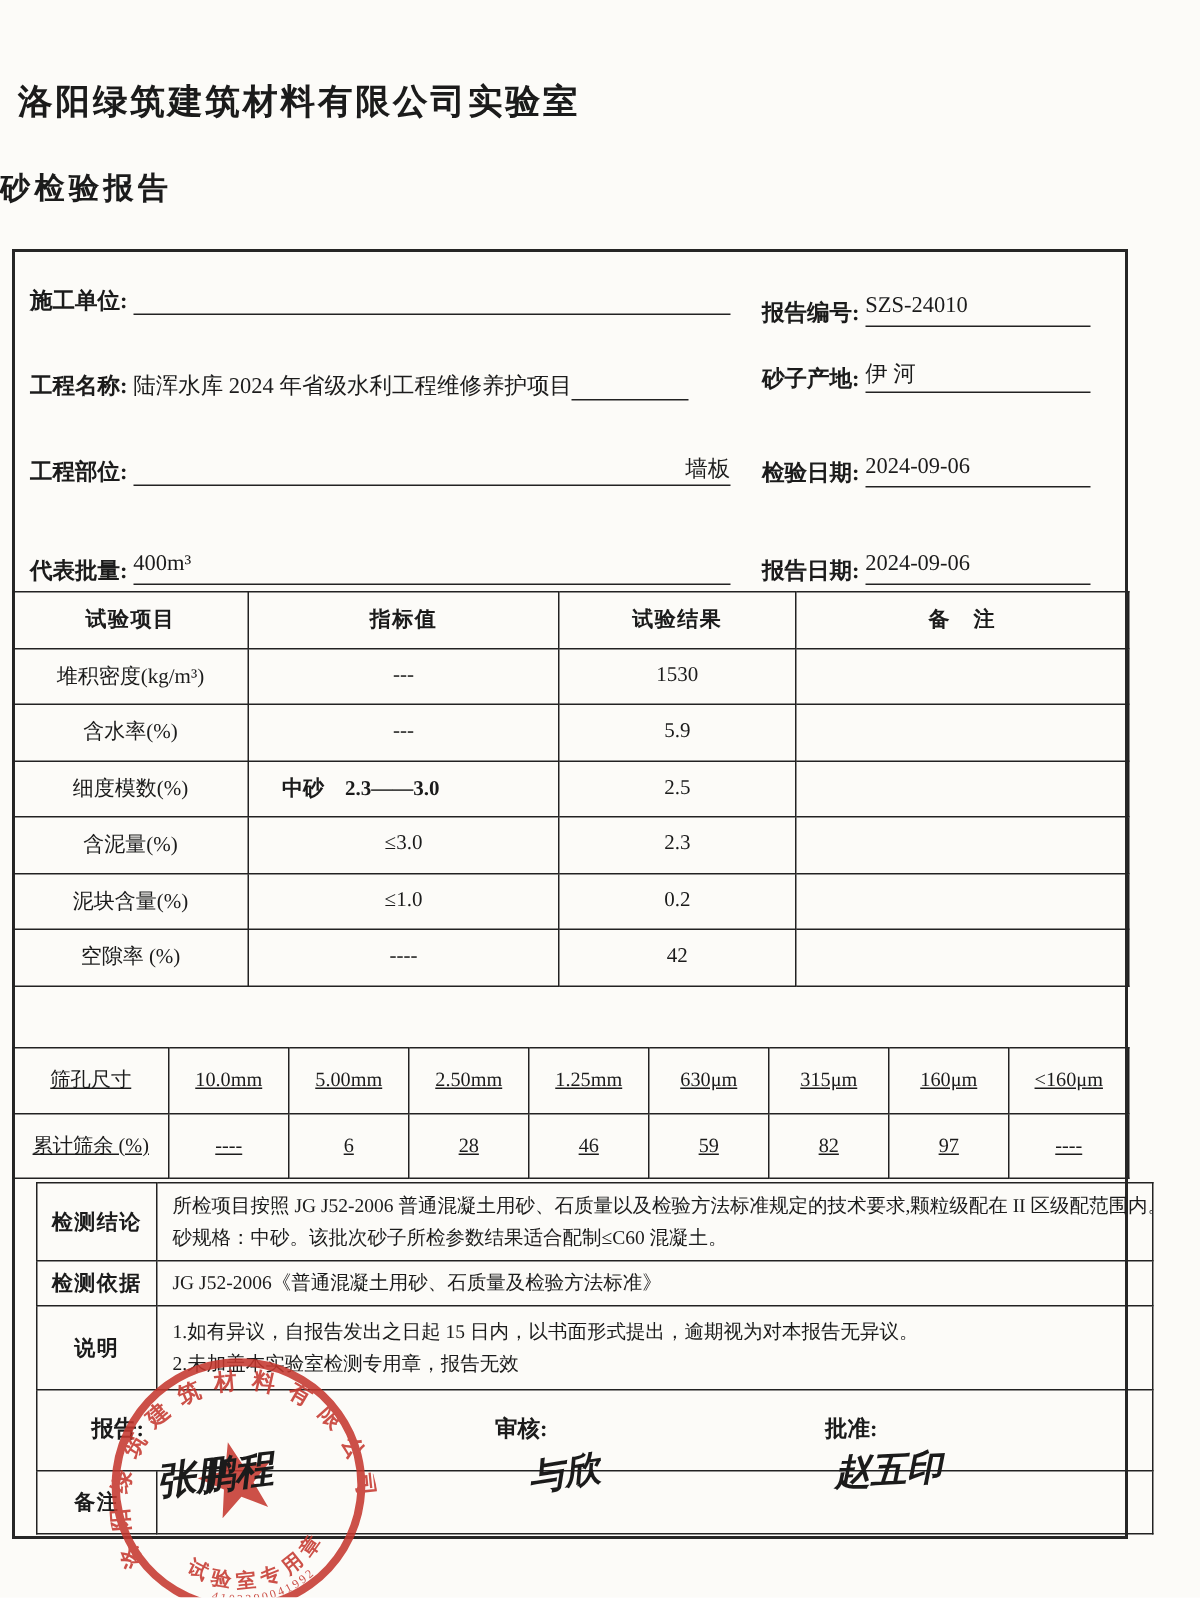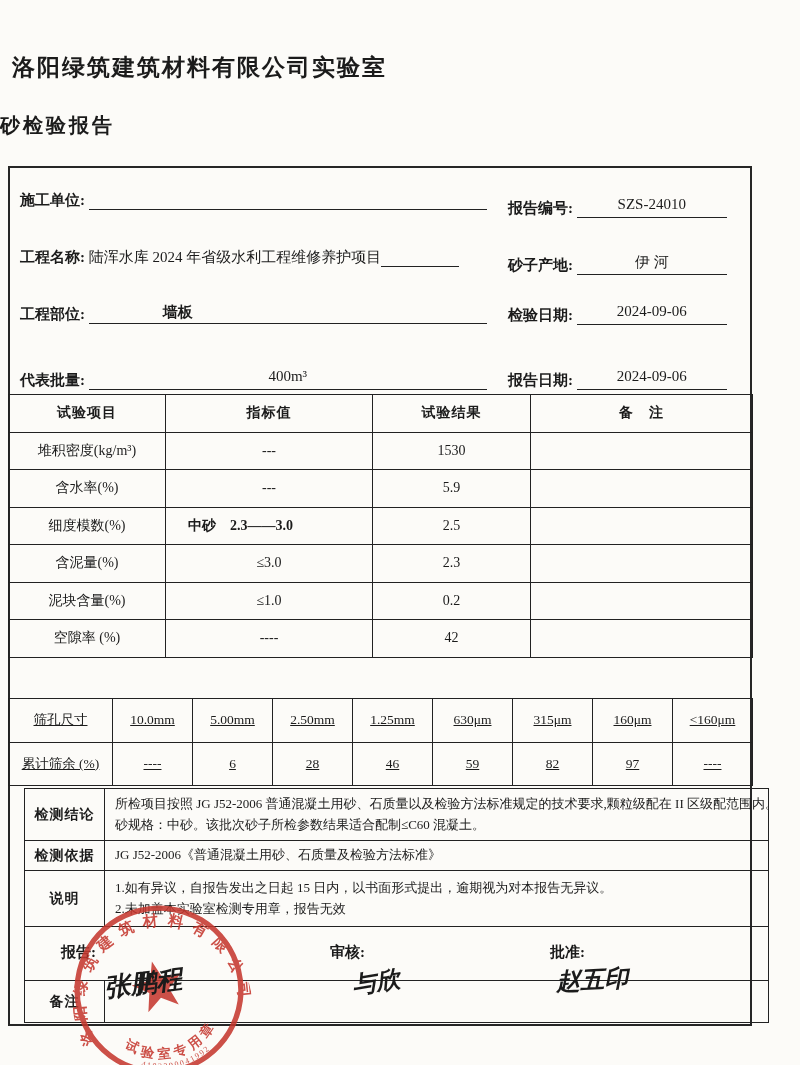--- a/index.html
+++ b/index.html
@@ -10,21 +10,21 @@
     color:#1b1b1b;
   }
   .title1{position:absolute; top:52px; left:0; width:100%; text-align:left;
     font-size:23px; font-weight:bold; letter-spacing:2px; margin:0;padding-left:12px;}
   .title2{position:absolute; top:112px; left:0; width:100%; text-align:left;
     font-size:20px; font-weight:bold; letter-spacing:3px; margin:0;}
   .form-border{position:absolute; left:8px; top:166px; width:740px; height:856px;
     border:2px solid #262626;}
   .f{position:absolute; font-size:15px; white-space:nowrap;}
   .lbl{font-weight:600;}
-  .u{display:inline-block; border-bottom:1.6px solid #222; text-align:center;
+  .u{display:inline-block; border-bottom:1.6px solid #222; 
     height:21px; vertical-align:bottom; font-size:15px;}
   table{border-collapse:collapse; table-layout:fixed; position:absolute;
     background:transparent;}
   td{border:1.5px solid #222; text-align:center; font-size:14px; padding:0 4px;
     overflow:hidden; white-space:nowrap;}
   .tbl-main{left:8px; top:394px; width:744px;}
   .tbl-main td{height:36.5px;}
   .tbl-main .hdr{font-weight:600; letter-spacing:1px;}
   .spec-left{text-align:left; padding-left:22px;font-weight:bold;}
   .tbl-sieve{left:8px; top:698px; width:744px;text-decoration:underline;}
@@ -61,28 +61,28 @@
   </div>
   <div class="f" style="left:508px; top:196px;">
     <span class="lbl">报告编号:</span>
     <span class="u" style="width:150px;">SZS-24010</span>
   </div>
 
   <div class="f" style="left:20px; top:245px;">
     <span class="lbl">工程名称:</span>
     <span>陆浑水库 2024 年省级水利工程维修养护项目</span><span class="u" style="width:78px;"></span>
   </div>
-  <div class="f" style="left:508px; top:253px;">
+  <div class="f" style="left:508px; top:240px;">
     <span class="lbl">砂子产地:</span>
     <span class="u" style="width:150px;">伊 河</span>
   </div>
 
   <div class="f" style="left:20px; top:303px;">
     <span class="lbl">工程部位:</span>
-    <span class="u" style="width:398px; text-align:left; padding-left:74px; box-sizing:border-box;font-weight:bold;">墙板</span>
+    <span class="u" style="width:398px; text-align:right; padding-left:74px; box-sizing:border-box;">墙板</span>
   </div>
   <div class="f" style="left:508px; top:303px;">
     <span class="lbl">检验日期:</span>
     <span class="u" style="width:150px;">2024-09-06</span>
   </div>
 
   <div class="f" style="left:20px; top:368px;">
     <span class="lbl">代表批量:</span>
     <span class="u" style="width:398px;">400m³</span>
   </div>

